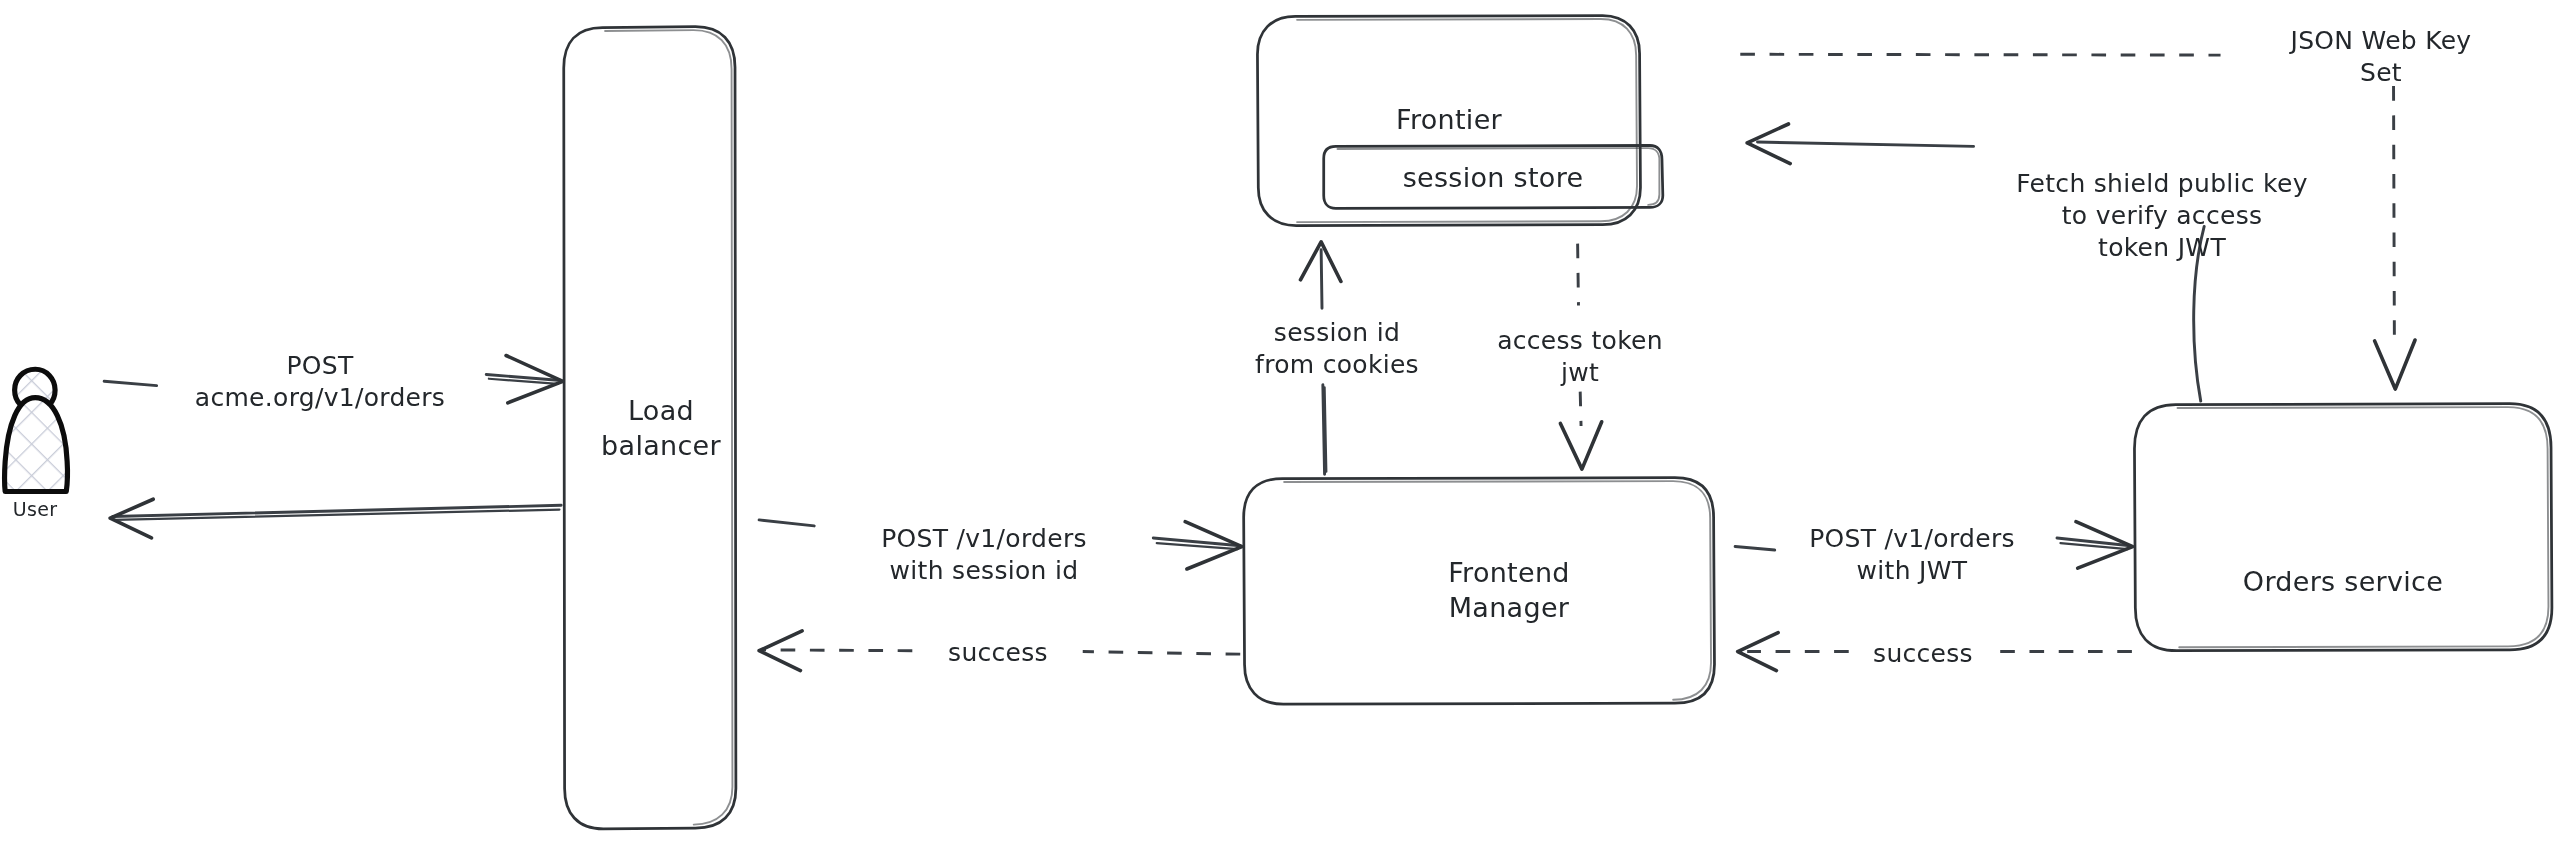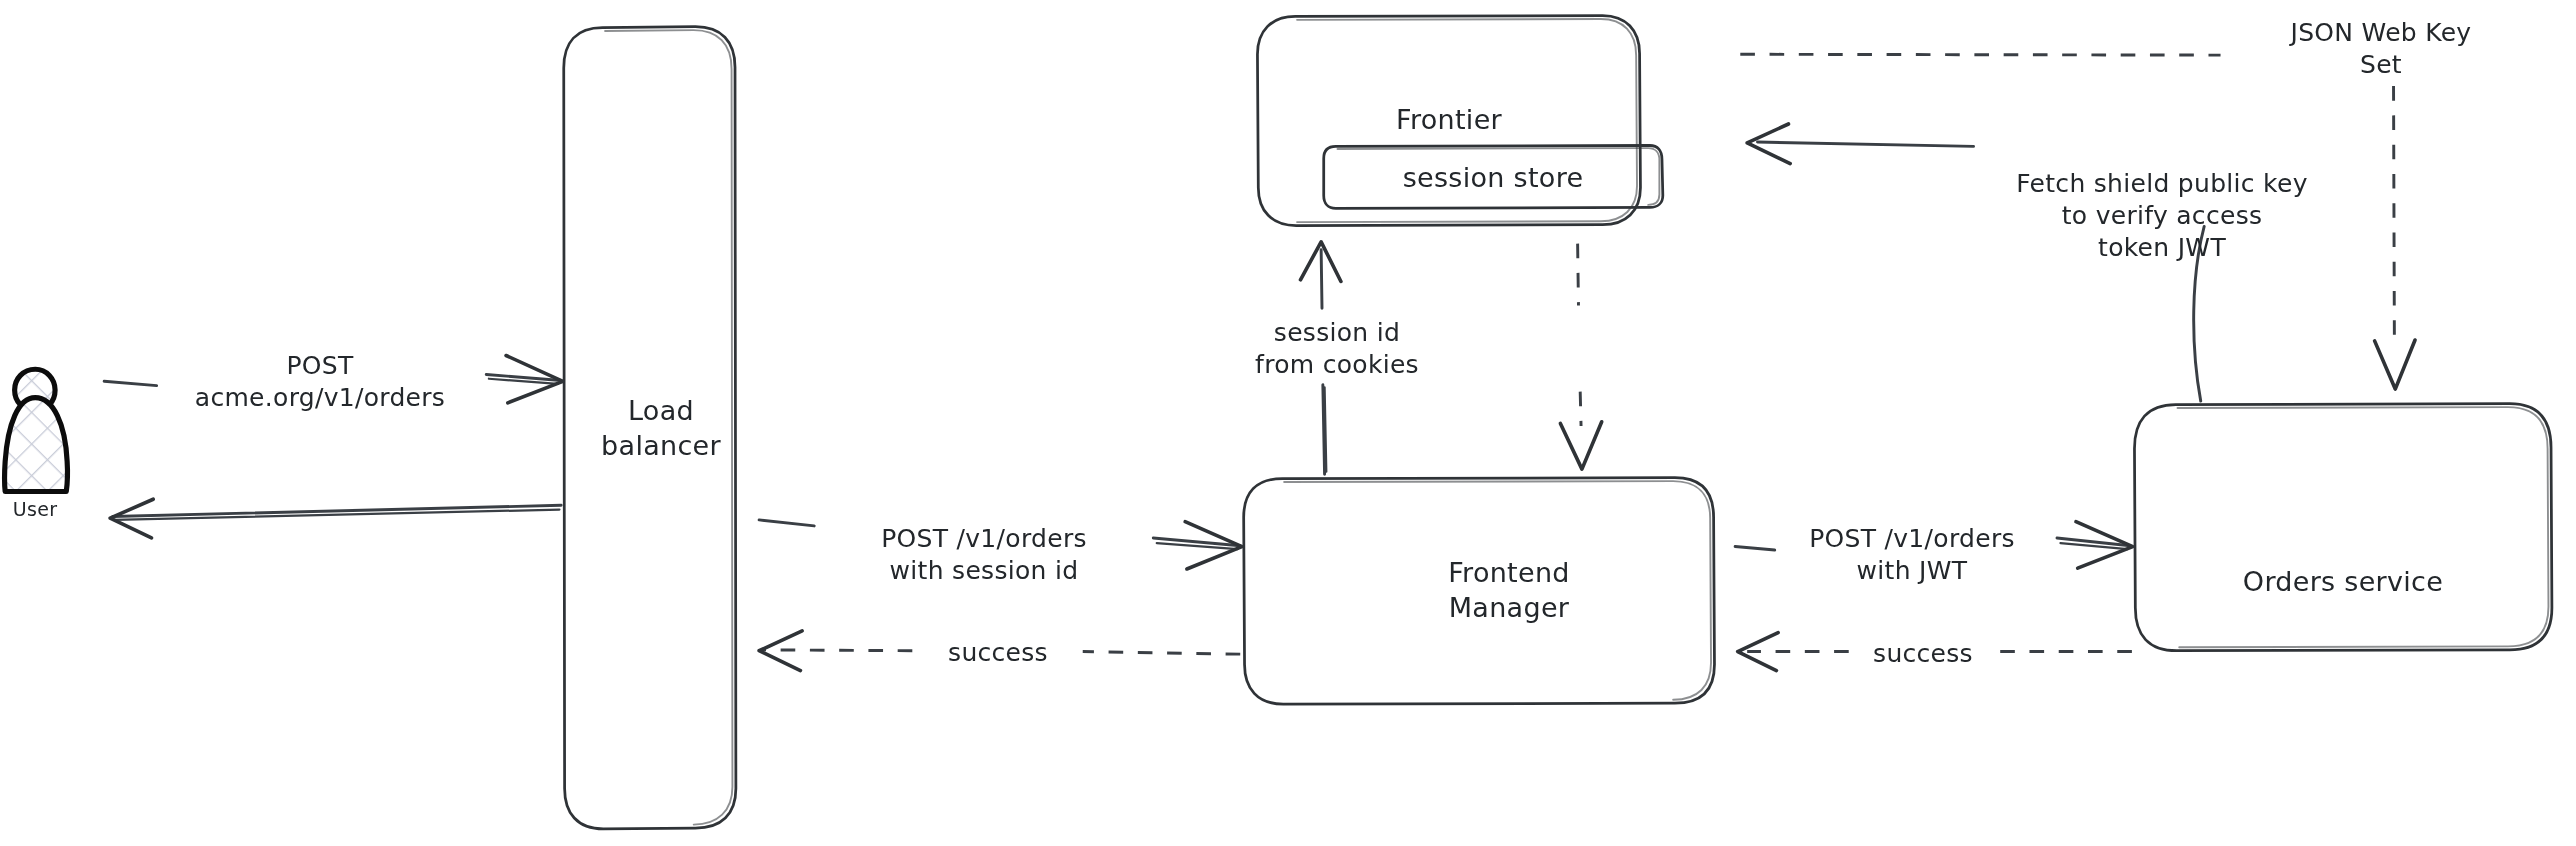--- a/index.html
+++ b/index.html
@@ -295,26 +295,28 @@
 acme.org/v1/orders</div>
 
   <div class="label edge-label" style="left:984px; top:555px;">POST /v1/orders
 with session id</div>
 
   <div class="label edge-label" style="left:998px; top:653px;">success</div>
 
   <div class="label edge-label" style="left:1337px; top:349px;">session id
 from cookies</div>
 
+  <div class="label edge-label" style="left:1580px; top:357px;">access token
+jwt</div>
 
   <div class="label edge-label" style="left:1912px; top:555px;">POST /v1/orders
 with JWT</div>
 
   <div class="label edge-label" style="left:1923px; top:654px;">success</div>
 
   <div class="label edge-label" style="left:2162px; top:172px;margin-top:44px;">Fetch shield public key
 to verify access
 token JWT</div>
 
-  <div class="label edge-label" style="left:2381px; top:49px;">JSON Web Key Set</div>
+  <div class="label edge-label" style="left:2381px; top:57px;">JSON Web Key Set</div>
 
 </div>
 
 
 </body></html>

